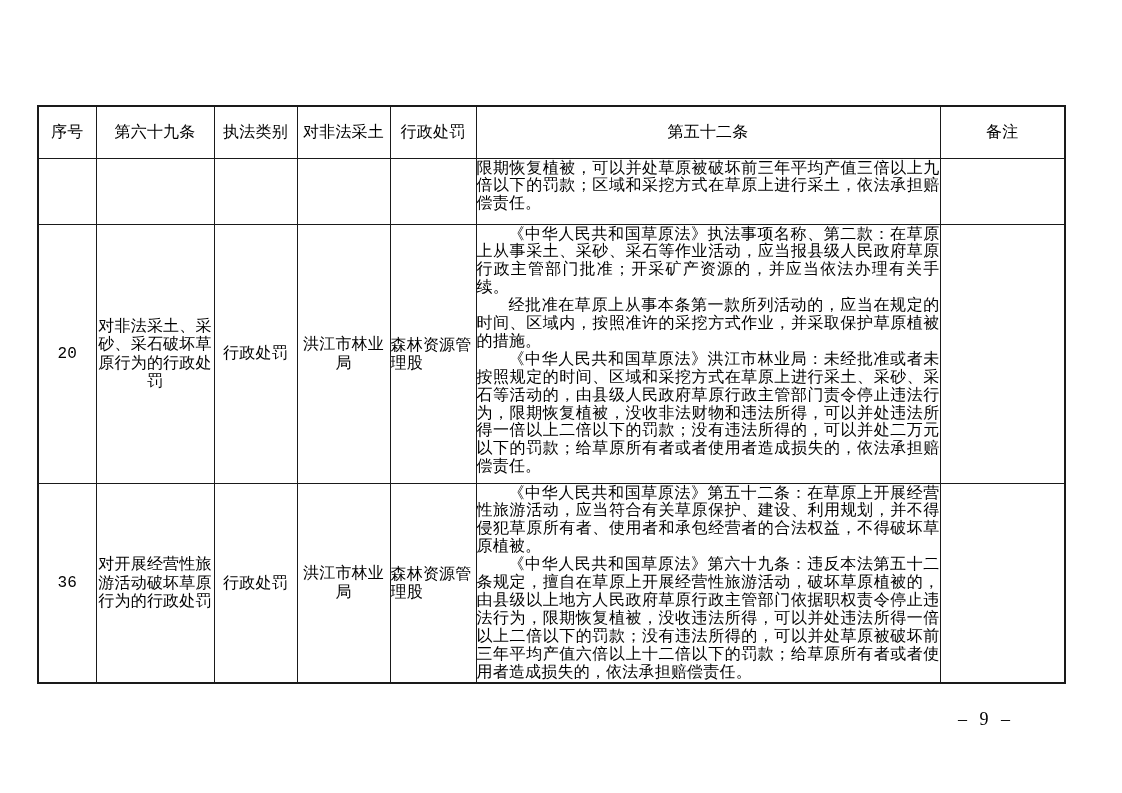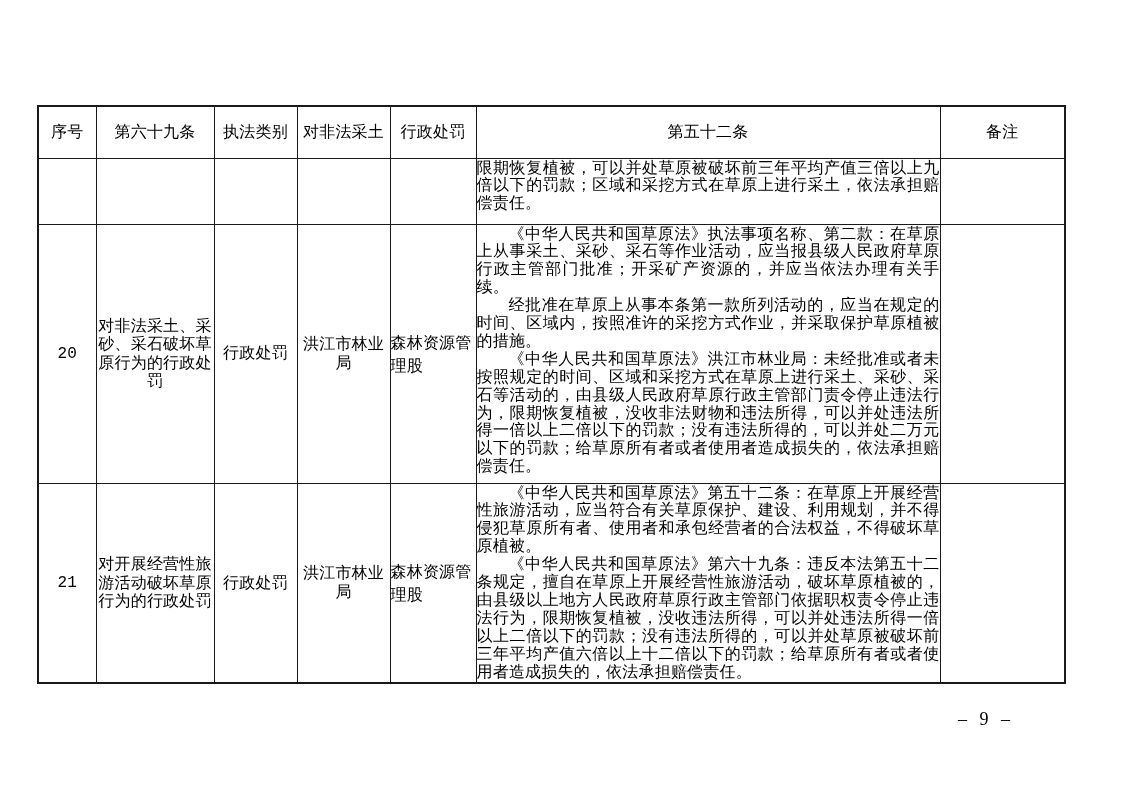--- a/index.html
+++ b/index.html
@@ -61,21 +61,21 @@
   td.c-cat, td.c-subj {
     text-align: center;
     vertical-align: middle;
     line-height: 18.5px;
   }
   td.c-subj { padding: 0 10px; margin-top: 23px; }
   td.c-agency {
     vertical-align: middle;
     text-align: left;
     padding: 0 4px 0 7px;
-    line-height: 23px;
+    line-height: 18px;
   }
   td.c-basis {
     vertical-align: top;
     text-align: justify;
     padding: 1px 4px 0 5px;
     line-height: 17.9px;
   }
   td.c-basis p {
     margin: 0;
     text-indent: 2em;
@@ -142,21 +142,21 @@
       <td class="c-agency">森林资源管理股</td>
       <td class="c-basis">
         <p>《中华人民共和国草原法》执法事项名称、第二款：在草原上从事采土、采砂、采石等作业活动，应当报县级人民政府草原行政主管部门批准；开采矿产资源的，并应当依法办理有关手续。</p>
         <p>经批准在草原上从事本条第一款所列活动的，应当在规定的时间、区域内，按照准许的采挖方式作业，并采取保护草原植被的措施。</p>
         <p>《中华人民共和国草原法》洪江市林业局：未经批准或者未按照规定的时间、区域和采挖方式在草原上进行采土、采砂、采石等活动的，由县级人民政府草原行政主管部门责令停止违法行为，限期恢复植被，没收非法财物和违法所得，可以并处违法所得一倍以上二倍以下的罚款；没有违法所得的，可以并处二万元以下的罚款；给草原所有者或者使用者造成损失的，依法承担赔偿责任。</p>
       </td>
       <td class="c-note"></td>
     </tr>
 
     <tr class="r-item21">
-      <td class="c-seq">21</td>
+      <td class="c-seq">36</td>
       <td class="c-name">对开展经营性旅游活动破坏草原行为的行政处罚</td>
       <td class="c-cat">行政处罚</td>
       <td class="c-subj">洪江市林业局</td>
       <td class="c-agency">森林资源管理股</td>
       <td class="c-basis">
         <p>《中华人民共和国草原法》第五十二条：在草原上开展经营性旅游活动，应当符合有关草原保护、建设、利用规划，并不得侵犯草原所有者、使用者和承包经营者的合法权益，不得破坏草原植被。</p>
         <p>《中华人民共和国草原法》第六十九条：违反本法第五十二条规定，擅自在草原上开展经营性旅游活动，破坏草原植被的，由县级以上地方人民政府草原行政主管部门依据职权责令停止违法行为，限期恢复植被，没收违法所得，可以并处违法所得一倍以上二倍以下的罚款；没有违法所得的，可以并处草原被破坏前三年平均产值六倍以上十二倍以下的罚款；给草原所有者或者使用者造成损失的，依法承担赔偿责任。</p>
       </td>
       <td class="c-note"></td>
     </tr>

